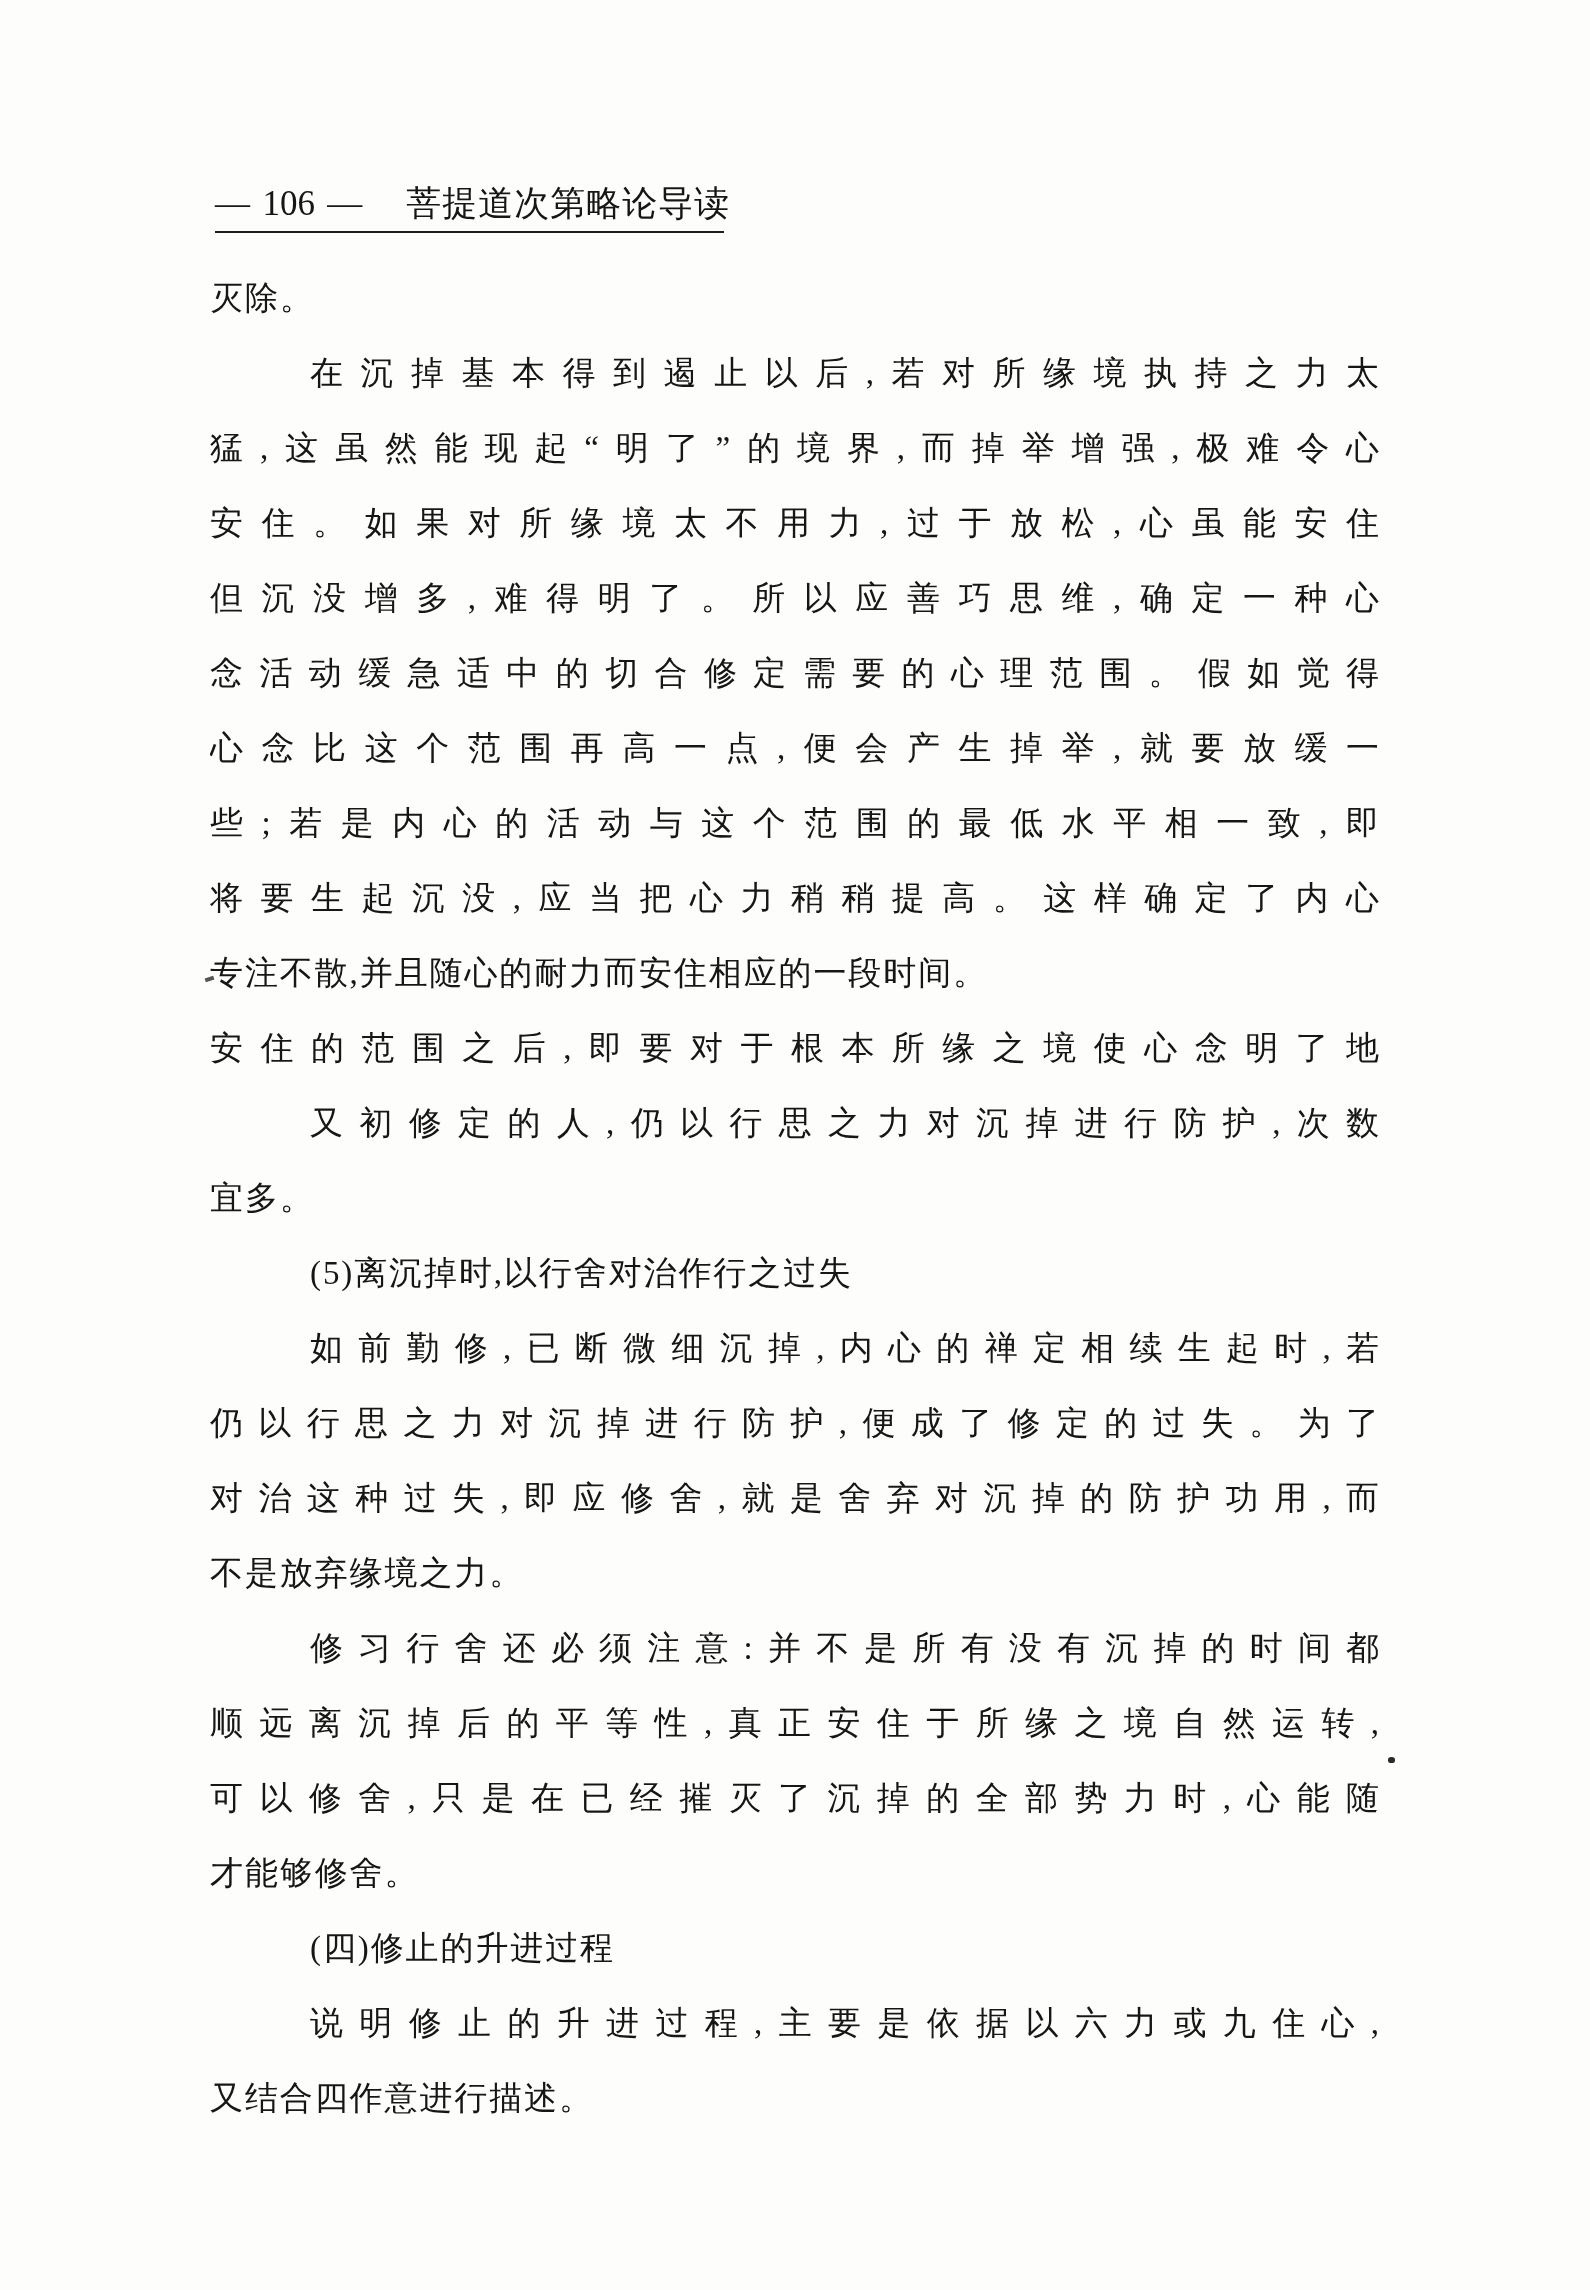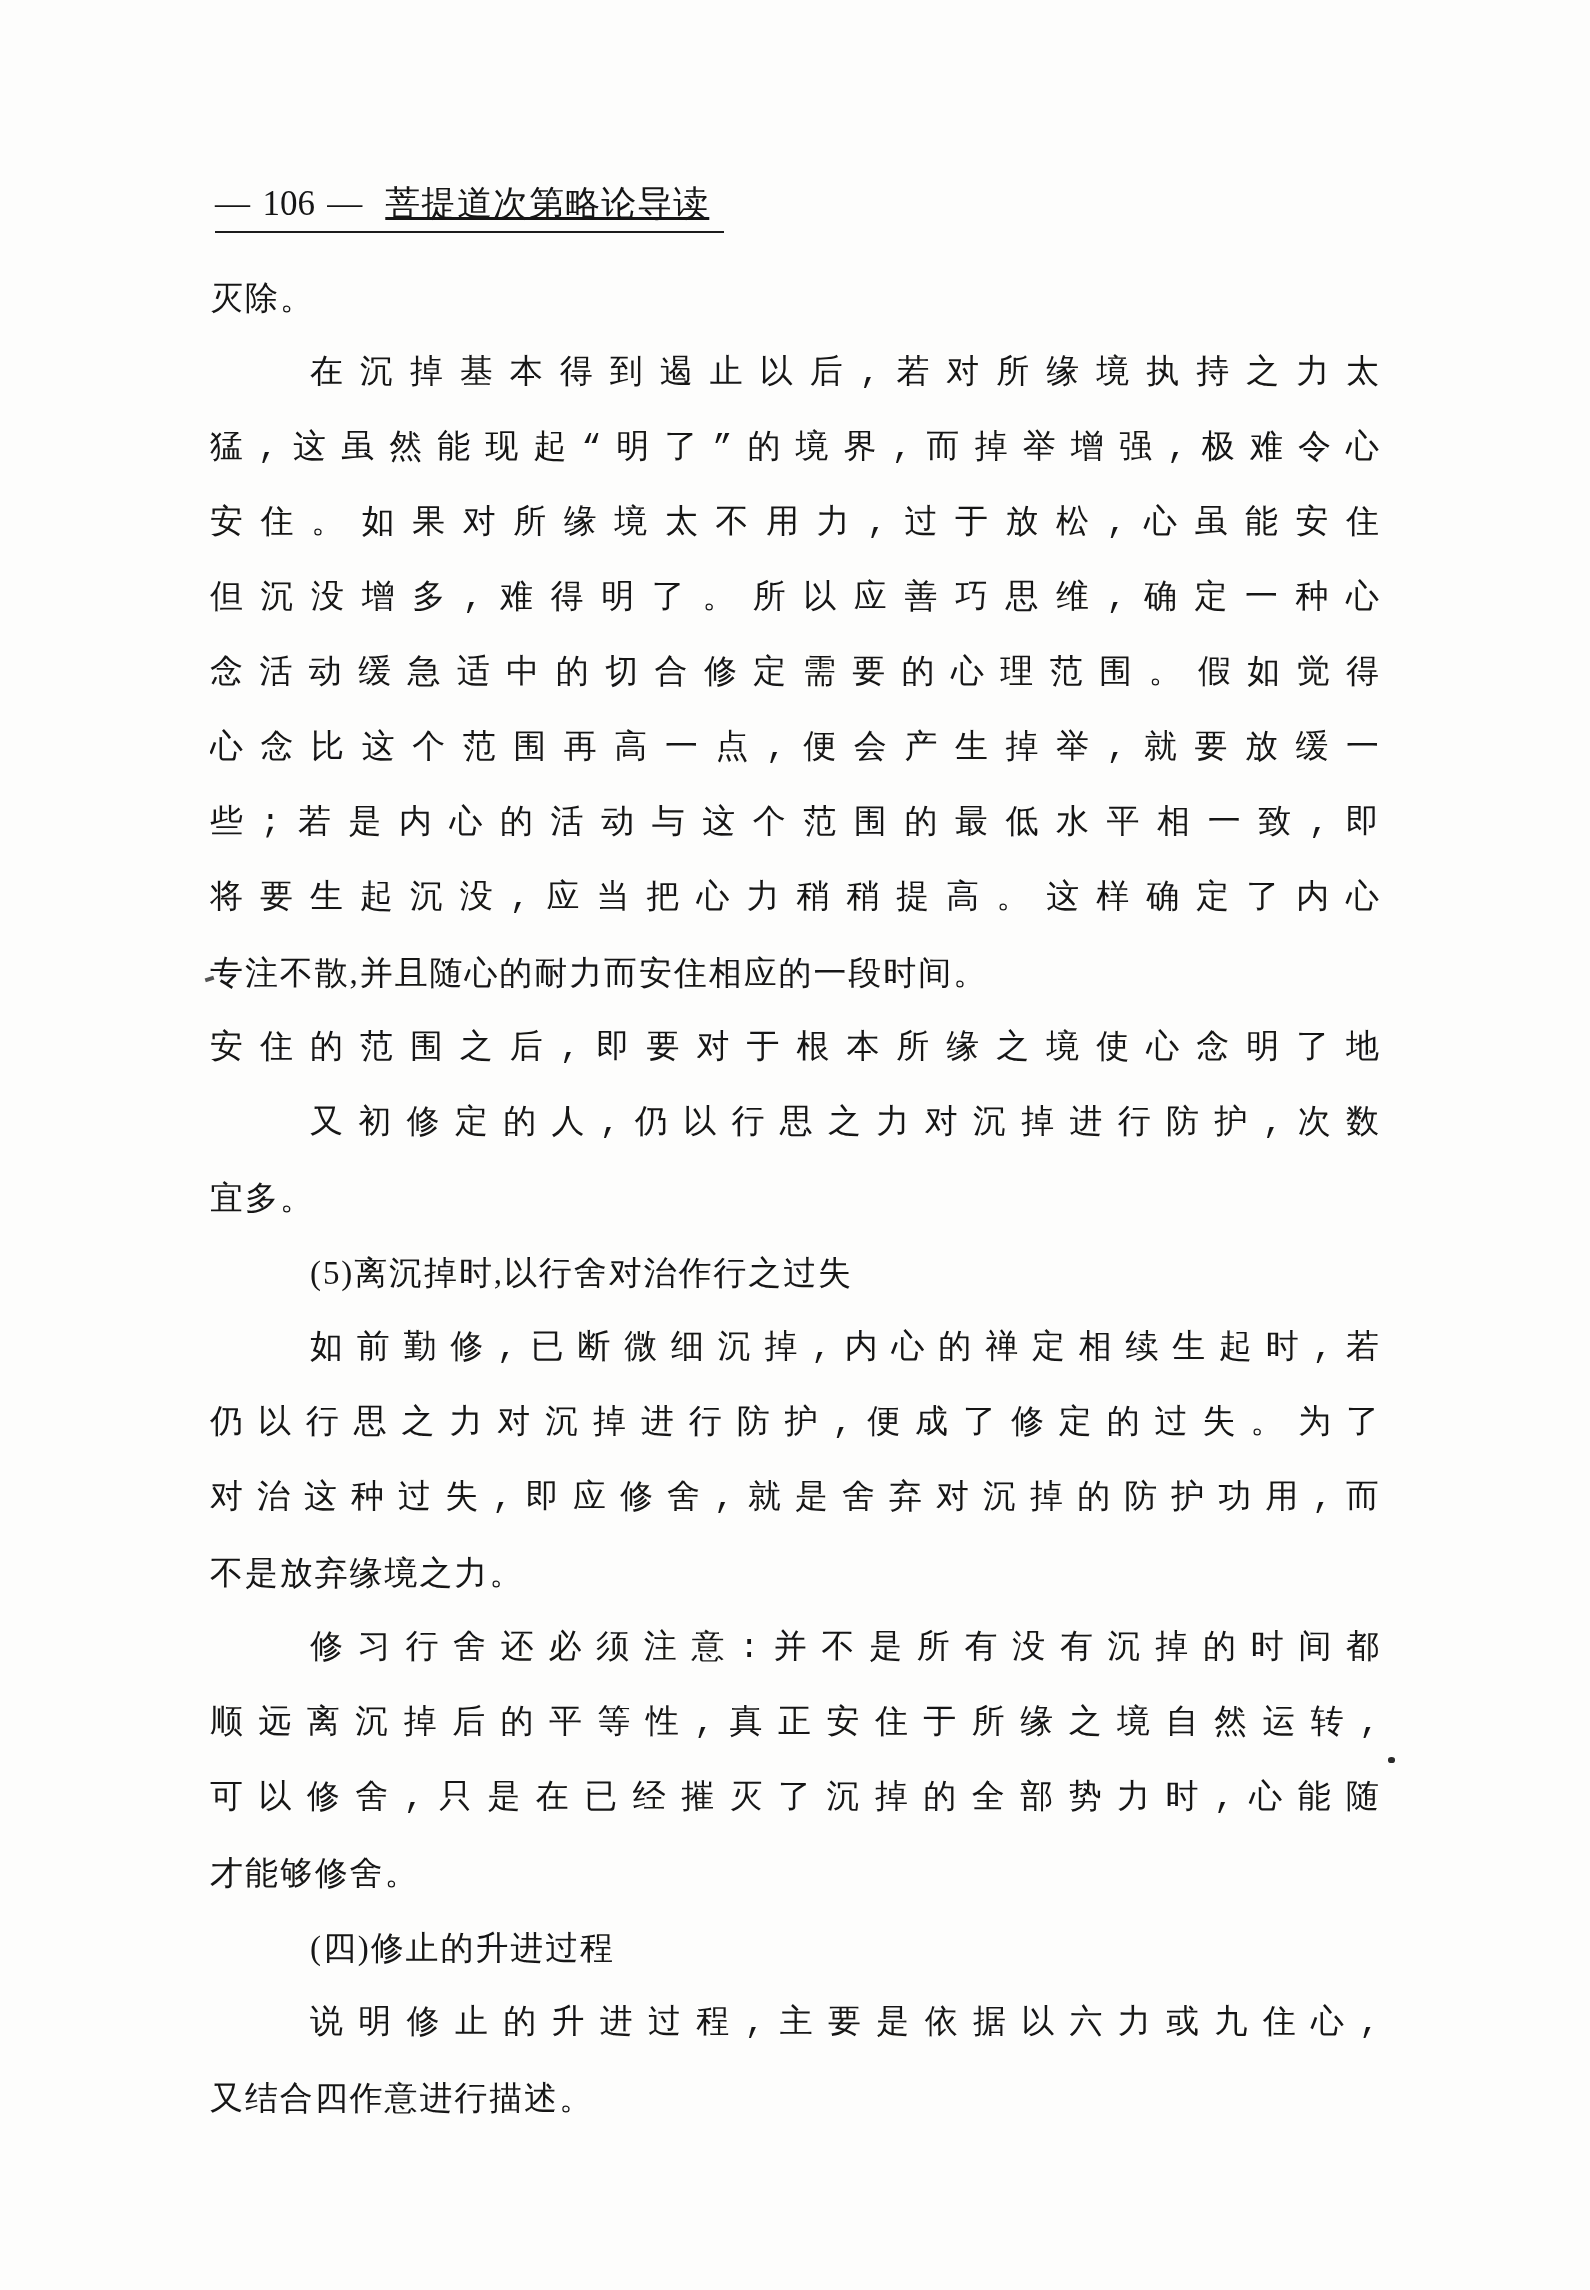--- a/index.html
+++ b/index.html
@@ -16,41 +16,40 @@
     position:absolute;
     left:215px;top:184px;
     width:509px;
     display:flex;align-items:flex-end;
     border-bottom:2.9px solid #1c1c1c;
     padding-bottom:6.7px;
     font-size:35px;line-height:40px;
     white-space:nowrap;
   }
   .pagenum{display:flex;gap:12.4px;align-items:flex-end;}
-  .booktitle{margin-left:23px;letter-spacing:1px;text-decoration:underline;}
+  .booktitle{margin-left:44px;letter-spacing:1px;}
   
   .body-text{
     position:absolute;
     left:210px;top:261px;
     width:1171px;
   }
   .line{
     height:75px;
     line-height:75px;
     font-size:33px;
     letter-spacing:1.9px;
     white-space:nowrap;
     overflow:hidden;
     text-align:left;
   }
   .line.justify{
     white-space:normal;
     text-align:justify;
     text-align-last:justify;
-    font-family:Liberation Mono, monospace;
   }
   .line.indent{padding-left:100px;}
   
   .speck-a{
     position:absolute;left:1388px;top:1757px;
     width:6.7px;height:5.7px;border-radius:50%;
     background:#2a2a2a;
   }
   .speck-b{
     position:absolute;left:205px;top:977px;

